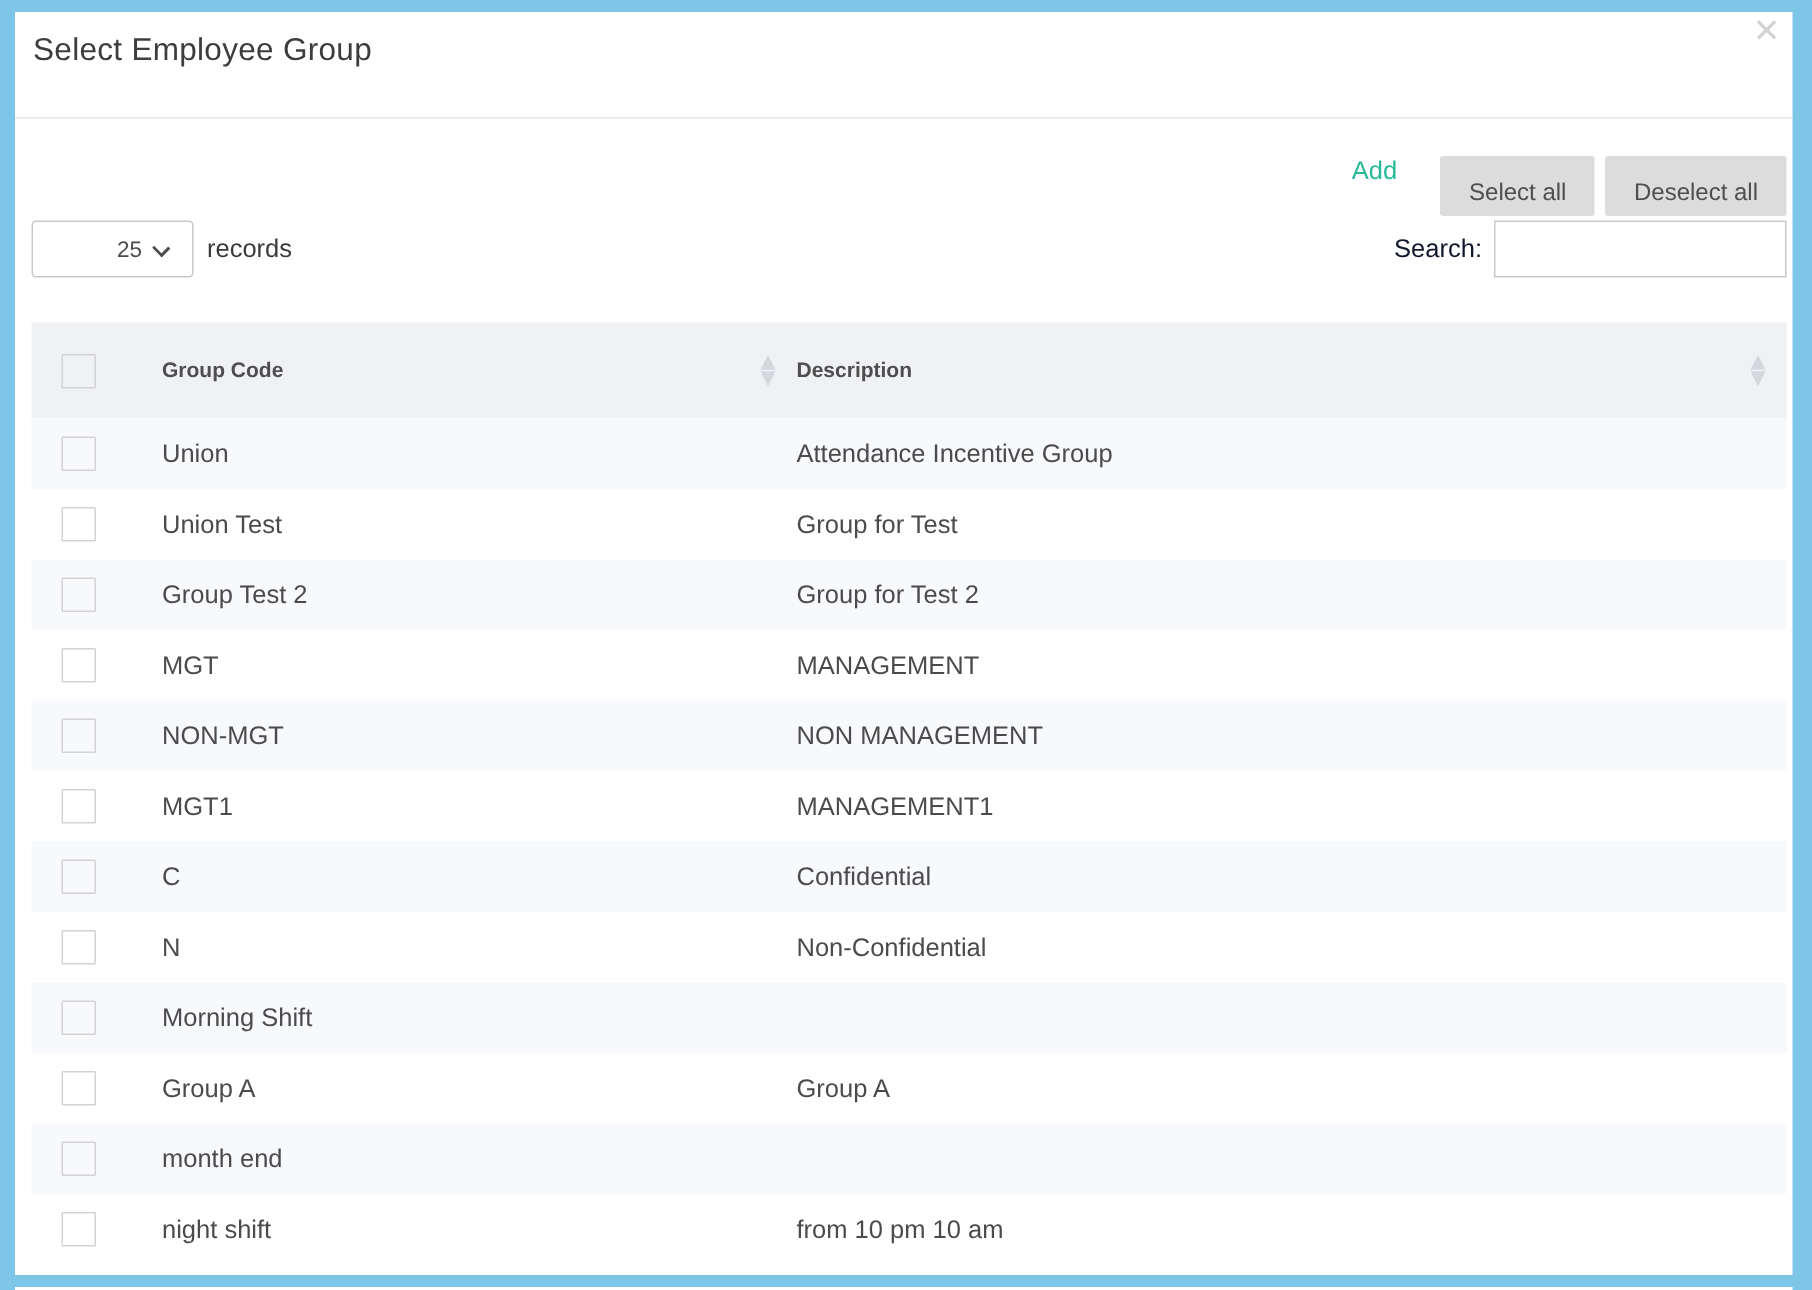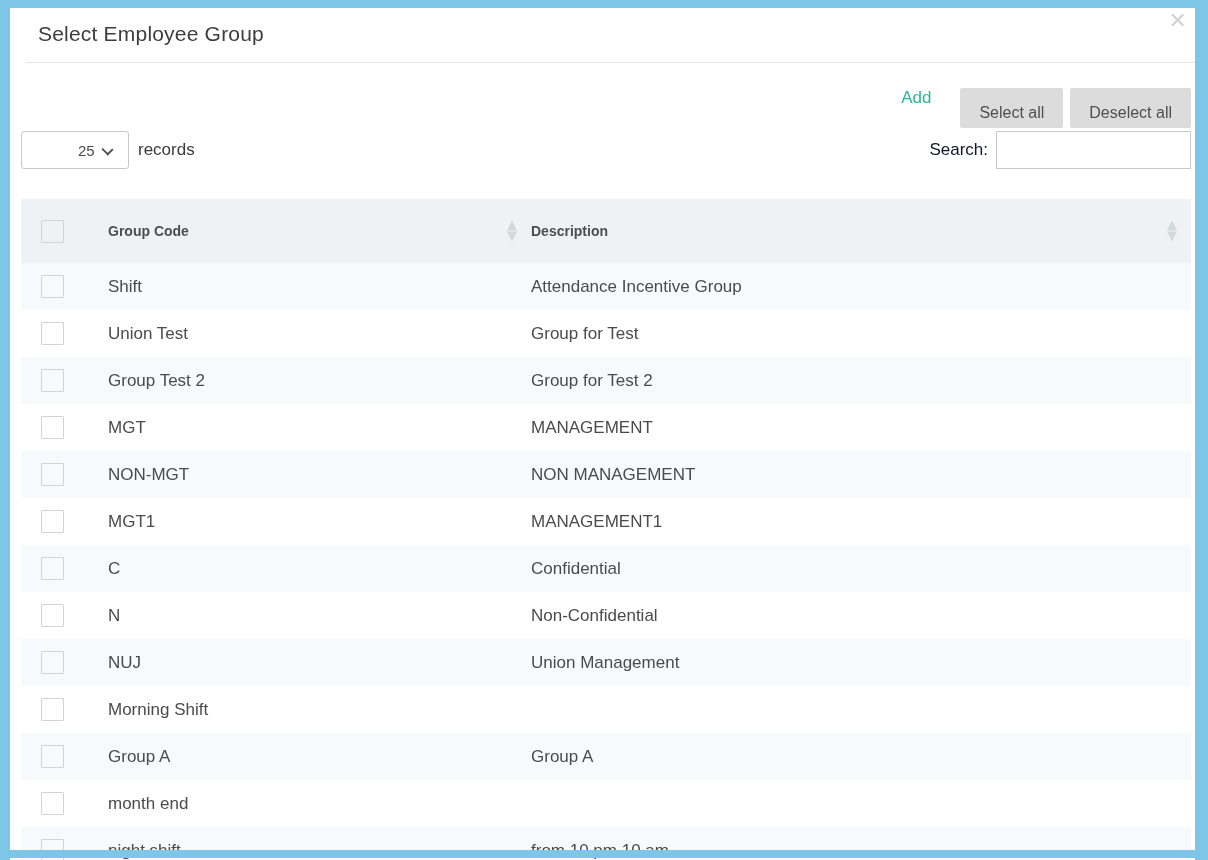--- a/index.html
+++ b/index.html
@@ -13,23 +13,22 @@
 
   
   .modal {
     position: absolute;
     left: 10px; top: 8px;
     width: 1185px; height: 880px;
     background: #ffffff;
   }
   .modal-header {
     position: relative;
-    height: 55px;
+    height: 71px;
     border-bottom: 1px solid #e6e6e6;
-    margin-left: 16px;
   }
   .modal-title {
     position: absolute;
     left: 12px; top: 14px;
     font-size: 21px;
     font-weight: 400;
     color: #3d3d3d;
     letter-spacing: 0.2px;
   }
   .close-x {
@@ -233,21 +232,21 @@
               <span class="down"></span>
             </span>
         </div>
       </div>
       <div class="tbody">
   <div class="row">
     <div class="cell-check">
       <span class="checkbox"></span>
     </div>
     <div class="cell-code">
-      <span class="cell-text">Shift</span>
+      <span class="cell-text">Union</span>
     </div>
     <div class="cell-desc">
       <span class="cell-text">Attendance Incentive Group</span>
     </div>
   </div>
 
   <div class="row">
     <div class="cell-check">
       <span class="checkbox"></span>
     </div>
@@ -324,31 +323,20 @@
       <span class="checkbox"></span>
     </div>
     <div class="cell-code">
       <span class="cell-text">N</span>
     </div>
     <div class="cell-desc">
       <span class="cell-text">Non-Confidential</span>
     </div>
   </div>
 
-  <div class="row">
-    <div class="cell-check">
-      <span class="checkbox"></span>
-    </div>
-    <div class="cell-code">
-      <span class="cell-text">NUJ</span>
-    </div>
-    <div class="cell-desc">
-      <span class="cell-text">Union Management</span>
-    </div>
-  </div>
 
   <div class="row">
     <div class="cell-check">
       <span class="checkbox"></span>
     </div>
     <div class="cell-code">
       <span class="cell-text">Morning Shift</span>
     </div>
     <div class="cell-desc">
       <span class="cell-text"></span>

